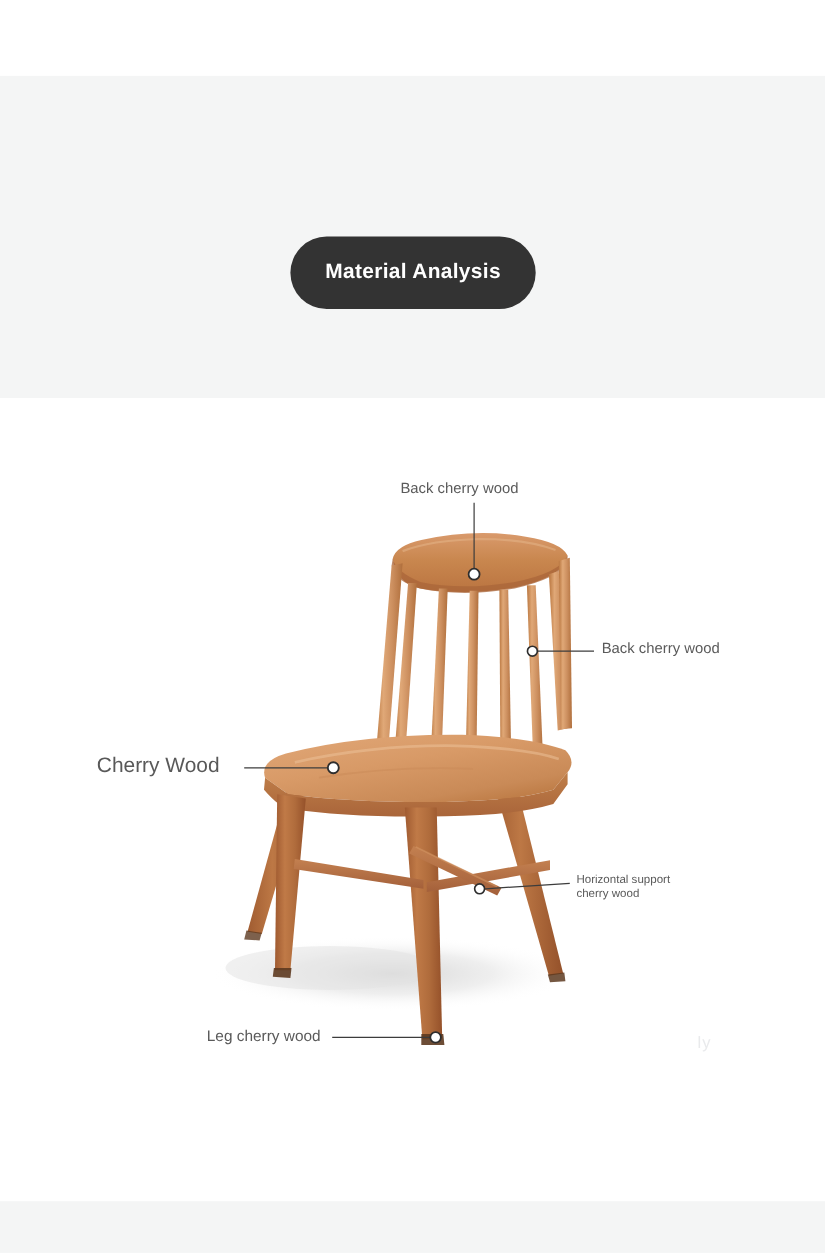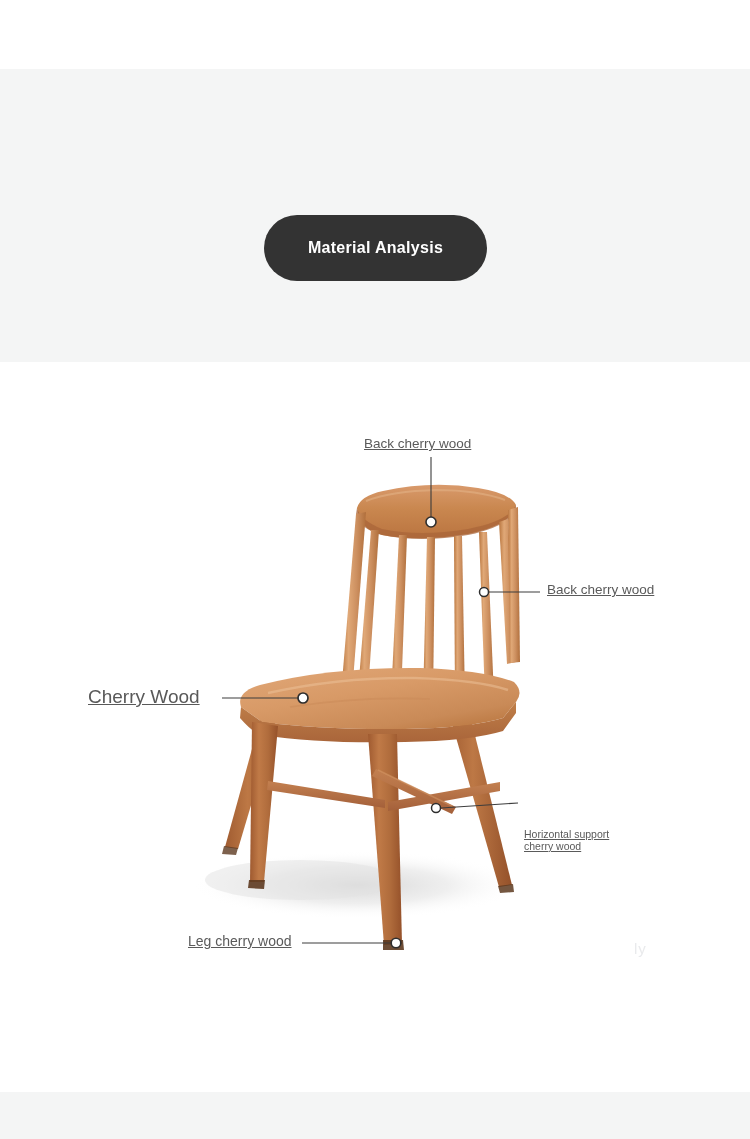--- a/index.html
+++ b/index.html
@@ -19,35 +19,35 @@
   .band-white-main{position:absolute;left:0;top:362px;width:750px;height:730px;background:#ffffff;}
   .band-gray-2{position:absolute;left:0;top:1092px;width:750px;height:47px;background:#f4f5f5;}
 
   
   .title-pill{
     position:absolute;left:264px;top:215px;width:223px;height:66px;
     background:#333333;border-radius:33px;
     display:flex;align-items:center;justify-content:center;
   }
   .title-pill-label{
-    color:#ffffff;font-size:16px;font-weight:bold;letter-spacing:.3px;
+    color:#ffffff;font-size:19px;font-weight:bold;letter-spacing:.3px;
     font-family:"Liberation Sans","DejaVu Sans",sans-serif;
   }
 
   
   .chair-stage{position:absolute;left:0;top:362px;width:750px;height:730px;}
   .chair-svg{position:absolute;left:0;top:0;width:750px;height:730px;display:block;}
 
   
-  .anno{position:absolute;color:#5a5a5a;font-family:"Liberation Sans","DejaVu Sans",sans-serif;white-space:pre;text-decoration:underline;}
+  .anno{position:absolute;color:#5a5a5a;font-family:"Liberation Sans","DejaVu Sans",sans-serif;white-space:pre;}
 
   .anno-back-top{left:364px;top:436px;font-size:13.5px;}
   .anno-back-side{left:547px;top:578px;font-size:13.5px;line-height:24px;width:120px;white-space:normal;}
   .anno-cherry-wood{left:88px;top:686px;font-size:19px;color:#595959;}
-  .anno-horizontal{left:524px;top:795px;font-size:10.5px;line-height:11.8px;width:130px;white-space:normal;margin-top:34px;}
+  .anno-horizontal{left:524px;top:795px;font-size:10.5px;line-height:11.8px;width:130px;white-space:normal;}
   .anno-leg{left:188px;top:933px;font-size:14px;}
 
   
   .ghost{position:absolute;color:#e9eaec;font-family:"Liberation Sans","DejaVu Sans",sans-serif;pointer-events:none;}
   .ghost-1{left:634px;top:578px;font-size:15px;letter-spacing:1px;}
 </style>
 </head>
 <body>
 
 <div class="page">

